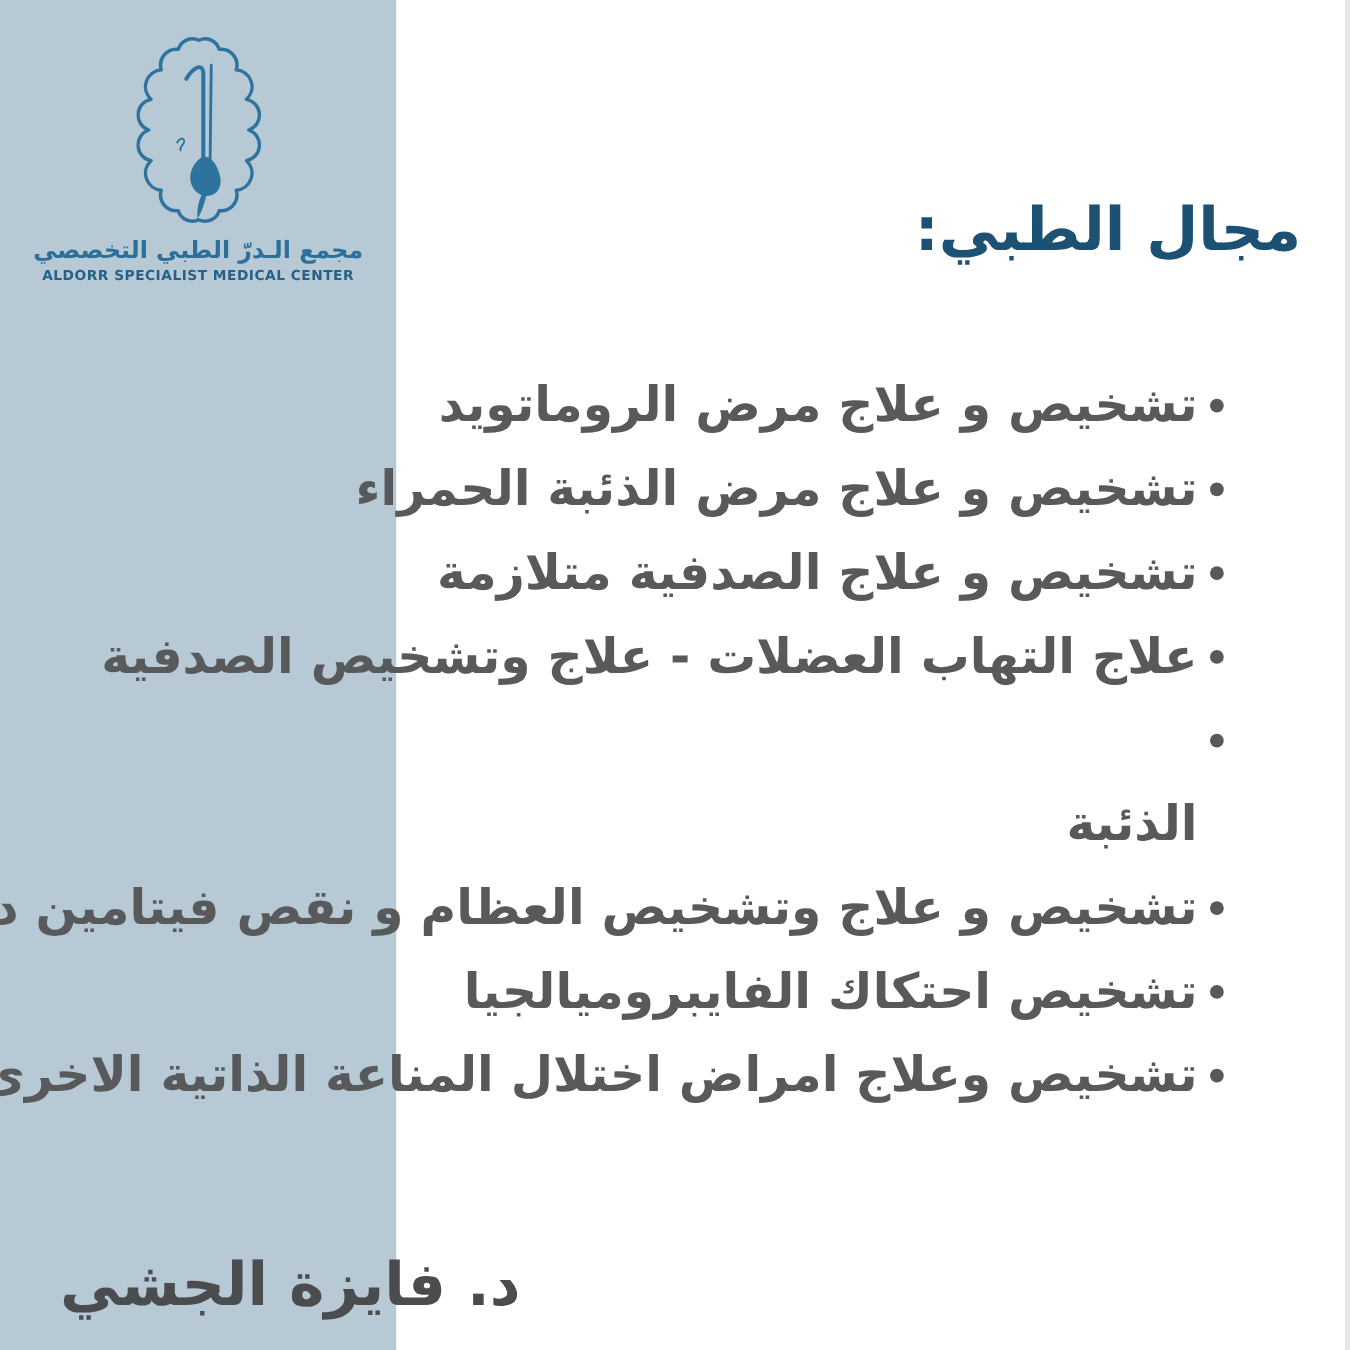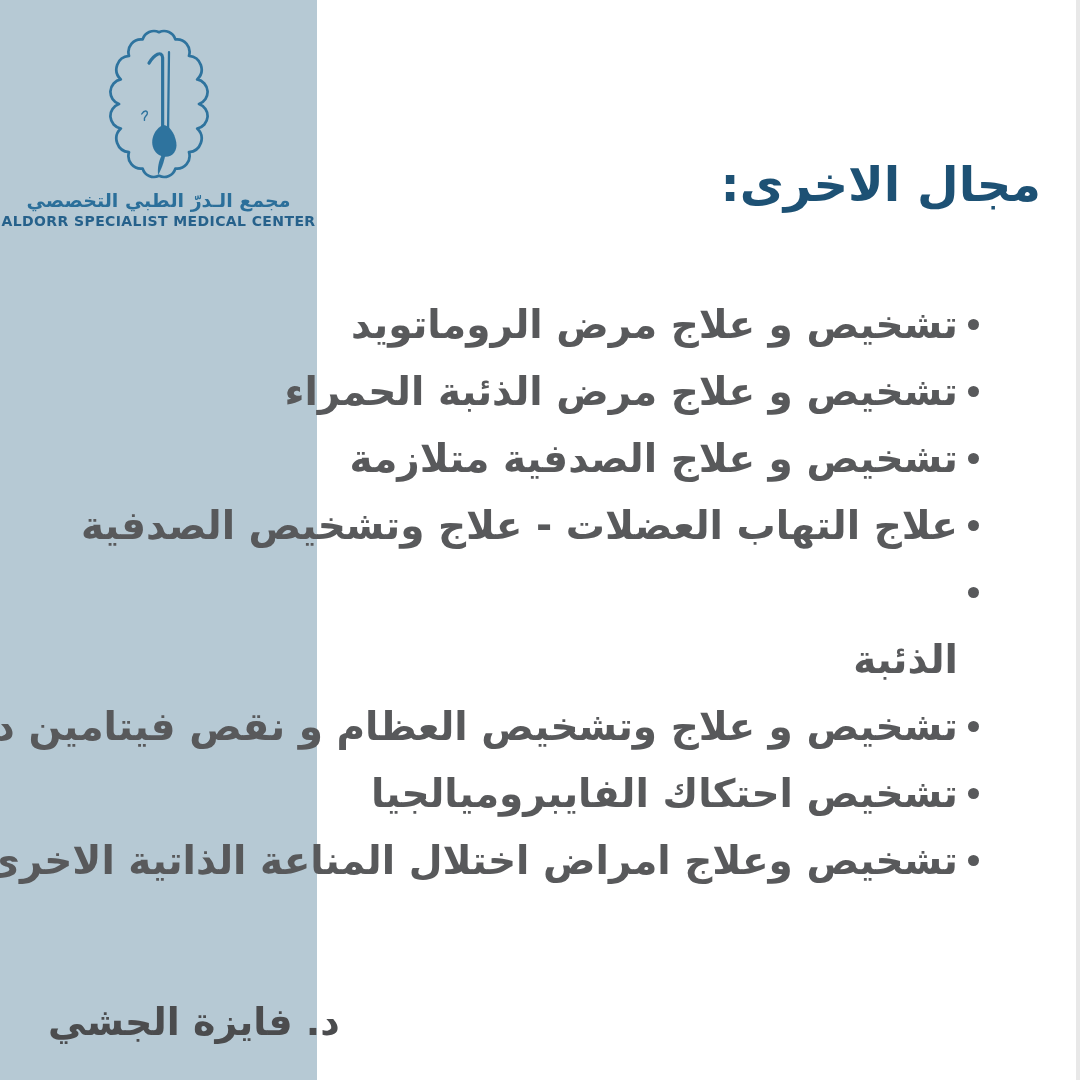--- a/index.html
+++ b/index.html
@@ -28,21 +28,21 @@
   .brand-ar {
     margin-top: 6px;
     direction: rtl;
     font-size: 19px;
     font-weight: bold;
     color: #2b6f9a;
     line-height: 24px;
   }
   .brand-en {
     margin-top: 2px;
-    font-size: 14px;
+    font-size: 11px;
     font-weight: bold;
     letter-spacing: 0.4px;
     color: #26618b;
     line-height: 14px;
   }
   
   .title {
     position: absolute;
     top: 152px; right: 35px;
     direction: rtl;
@@ -76,21 +76,21 @@
     right: 6px; top: 28px;
     width: 11px; height: 11px;
     border-radius: 50%;
     background: #58595b;
   }
   
   .signature {
     position: absolute;
     left: 48px; top: 1000px;
     direction: rtl;
-    font-size: 38px;
+    font-size: 48px;
     font-weight: bold;
     color: #4b4c4e;
     white-space: nowrap;
   }
 </style>
 </head>
 <body>
 
 <div class="page">
 
@@ -120,21 +120,21 @@
         <path d="M66,28 L65,112" stroke-width="2.5"></path>
         <path d="M59,108 C45,116 44,134 55,141 C66,147 76,139 74,127 C72,116 66,108 59,108 Z" fill="#2e739e" stroke="none"></path>
         <path d="M62,141 C60,150 58,156 54,163 C53,155 55,147 58,141 Z" fill="#2e739e" stroke="none"></path>
         <path d="M36,96 c3,-5 7,-4 6,0 c-1,3 -4,3 -3,7" stroke-width="1.6"></path>
       </svg>
       <div class="brand-ar">مجمع الـدرّ الطبي التخصصي</div>
       <div class="brand-en">ALDORR SPECIALIST MEDICAL CENTER</div>
     </div>
   </div>
 
-  <div class="title">مجال الاخرى:</div>
+  <div class="title">مجال الطبي:</div>
 
   <ul class="services">
     <li>
       <span>تشخيص و علاج مرض الروماتويد</span>
     </li>
     <li>
       <span>تشخيص و علاج مرض الذئبة الحمراء</span>
     </li>
     <li>
       <span>تشخيص و علاج الصدفية متلازمة</span>

